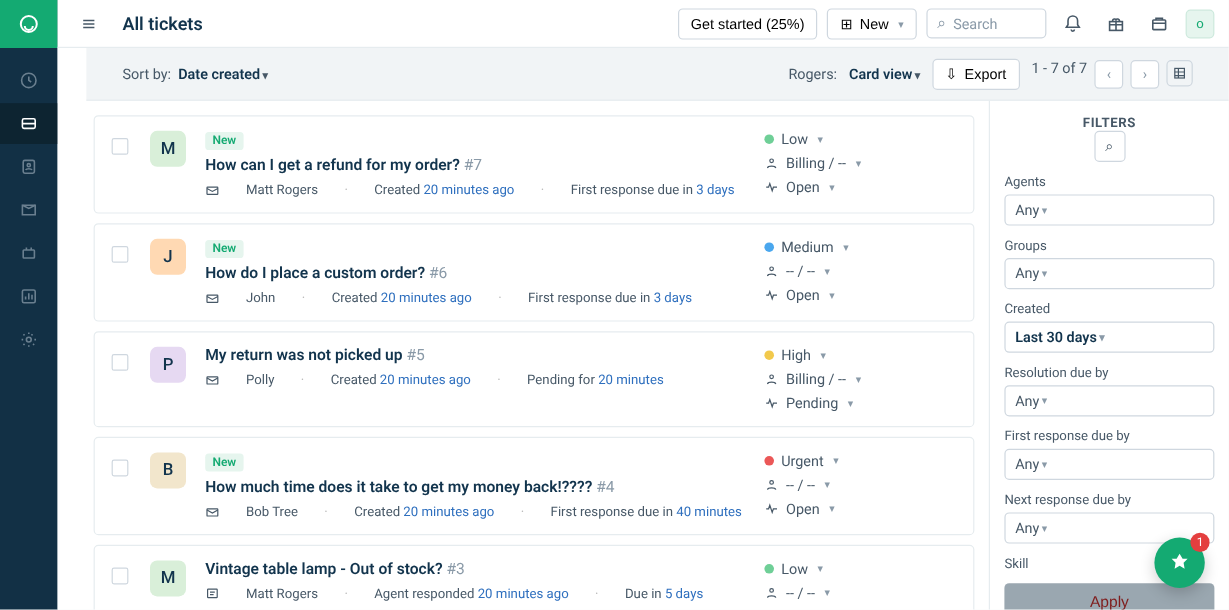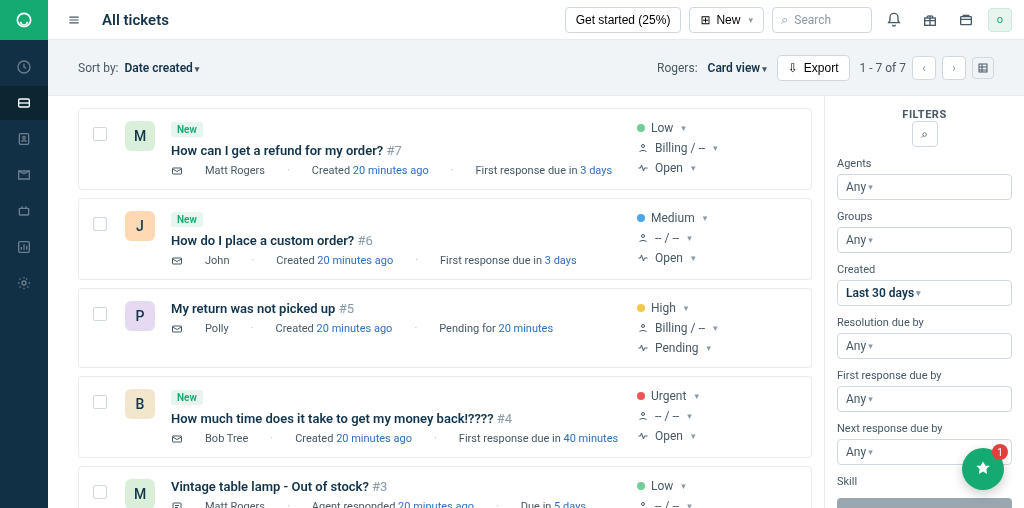--- a/index.html
+++ b/index.html
@@ -12,21 +12,21 @@
     .nav-item.active { background:#0d2431; color:#fff; }
     .nav-item svg { width:16px; height:16px; }
     .main { display:flex; flex-direction:column; background:#fff; min-width:0; }
     .header { height:40px; display:flex; align-items:center; padding:0 12px; border-bottom:1px solid #e6ecef; gap:10px; }
     .title { font-size:15px; font-weight:600; margin-left:4px; }
     .header-r { margin-left:auto; display:flex; align-items:center; gap:8px; }
     .btn { background:#fff; border:1px solid #cfd7df; border-radius:4px; padding:5px 10px; font-size:12px; display:inline-flex; align-items:center; gap:6px; cursor:pointer; white-space:nowrap; }
     .search-box { display:flex; align-items:center; border:1px solid #cfd7df; border-radius:4px; padding:4px 8px; width:100px; color:#8a9aa8; gap:6px; }
     .icon-btn { width:28px; height:28px; display:inline-flex; align-items:center; justify-content:center; color:#475867; cursor:pointer; }
     .avatar-s { width:24px; height:24px; border-radius:4px; background:#e6f5ee; color:#14aa72; display:inline-flex; align-items:center; justify-content:center; font-size:11px; border:1px solid #cde9dd;}
-    .toolbar { background:#f1f4f6; height:56px; display:flex; align-items:center; padding:16px 30px; border-bottom:1px solid #e6ecef; font-size:12px; color:#475867; gap:6px; }
+    .toolbar { background:#f1f4f6; height:44px; display:flex; align-items:center; padding:16px 30px; border-bottom:1px solid #e6ecef; font-size:12px; color:#475867; gap:6px;margin-left:24px; }
     .toolbar .right { margin-left:auto; display:flex; align-items:center; gap:10px; }
     .chev { font-size:9px; color:#475867; margin-left:2px; }
     .content { display:grid; grid-template-columns: 1fr 200px; flex:1; min-height:0; }
     .list { overflow:auto; padding:12px 0 0 30px; }
     .card { background:#fff; border:1px solid #e6ecef; border-radius:4px; margin:0 12px 8px 0; padding:12px 14px; display:grid; grid-template-columns: 22px 36px 1fr 160px; gap:10px; }
     .cb { width:14px; height:14px; border:1px solid #cfd7df; border-radius:2px; margin-top:6px; }
     .av { width:30px; height:30px; border-radius:6px; display:flex; align-items:center; justify-content:center; font-size:14px; font-weight:500; }
     .badge { display:inline-block; background:#e6f5ee; color:#14aa72; font-size:10px; font-weight:600; padding:2px 6px; border-radius:3px; margin-bottom:6px; }
     .subject { font-size:13px; font-weight:600; color:#12344d; }
     .subject .tid { font-weight:400; color:#8a9aa8; }
@@ -38,21 +38,21 @@
     .pri { width:8px; height:8px; border-radius:50%; display:inline-block; }
     .filters { border-left:1px solid #e6ecef; padding:12px 12px 60px; overflow:auto; font-size:12px; color:#475867; position:relative; }
     .filters-head { display:flex; align-items:center; justify-content:space-between; margin-bottom:10px;flex-direction:column; }
     .filters-head .t { font-size:11px; letter-spacing:.5px; font-weight:700; color:#475867; }
     .srch { width:26px; height:26px; border:1px solid #cfd7df; border-radius:4px; display:flex; align-items:center; justify-content:center; }
     .fgroup { margin-bottom:10px; }
     .flabel { font-size:11px; margin-bottom:4px; }
     .fsel { border:1px solid #cfd7df; border-radius:4px; padding:5px 8px; display:flex; align-items:center; justify-content:flex-start; background:#fff; }
     .apply { position:sticky; bottom:0; left:0; right:0; margin-top:10px; }
     .apply button { width:100%; background:#9aa7b0; color:#7f1d1d; border:none; border-radius:4px; padding:8px; font-size:13px; }
-    .pager { display:flex; align-items:center; gap:6px; }
+    .pager { display:flex; align-items:flex-start; gap:6px; }
     .pgbtn { width:24px; height:24px; border:1px solid #cfd7df; border-radius:4px; background:#fff; display:inline-flex; align-items:center; justify-content:center; font-size:12px; color:#8a9aa8; }
     .fab { position:fixed; right:20px; bottom:18px; width:42px; height:42px; border-radius:50%; background:#14aa72; display:flex; align-items:center; justify-content:center; color:#fff; box-shadow:0 4px 12px rgba(0,0,0,.2); }
     .fab .nbadge { position:absolute; top:-4px; right:-4px; background:#e43f3f; color:#fff; border-radius:50%; width:16px; height:16px; font-size:10px; display:flex; align-items:center; justify-content:center; }
     .ico { width:12px; height:12px; display:inline-flex; color:#475867; flex-shrink:0; }
     .caret { font-size:9px; color:#8a9aa8; margin-left:2px; }
     .layout-ico { width:22px; height:22px; border:1px solid #cfd7df; border-radius:4px; display:inline-flex; align-items:center; justify-content:center; }
   </style>
 </head>
 <body>
 

